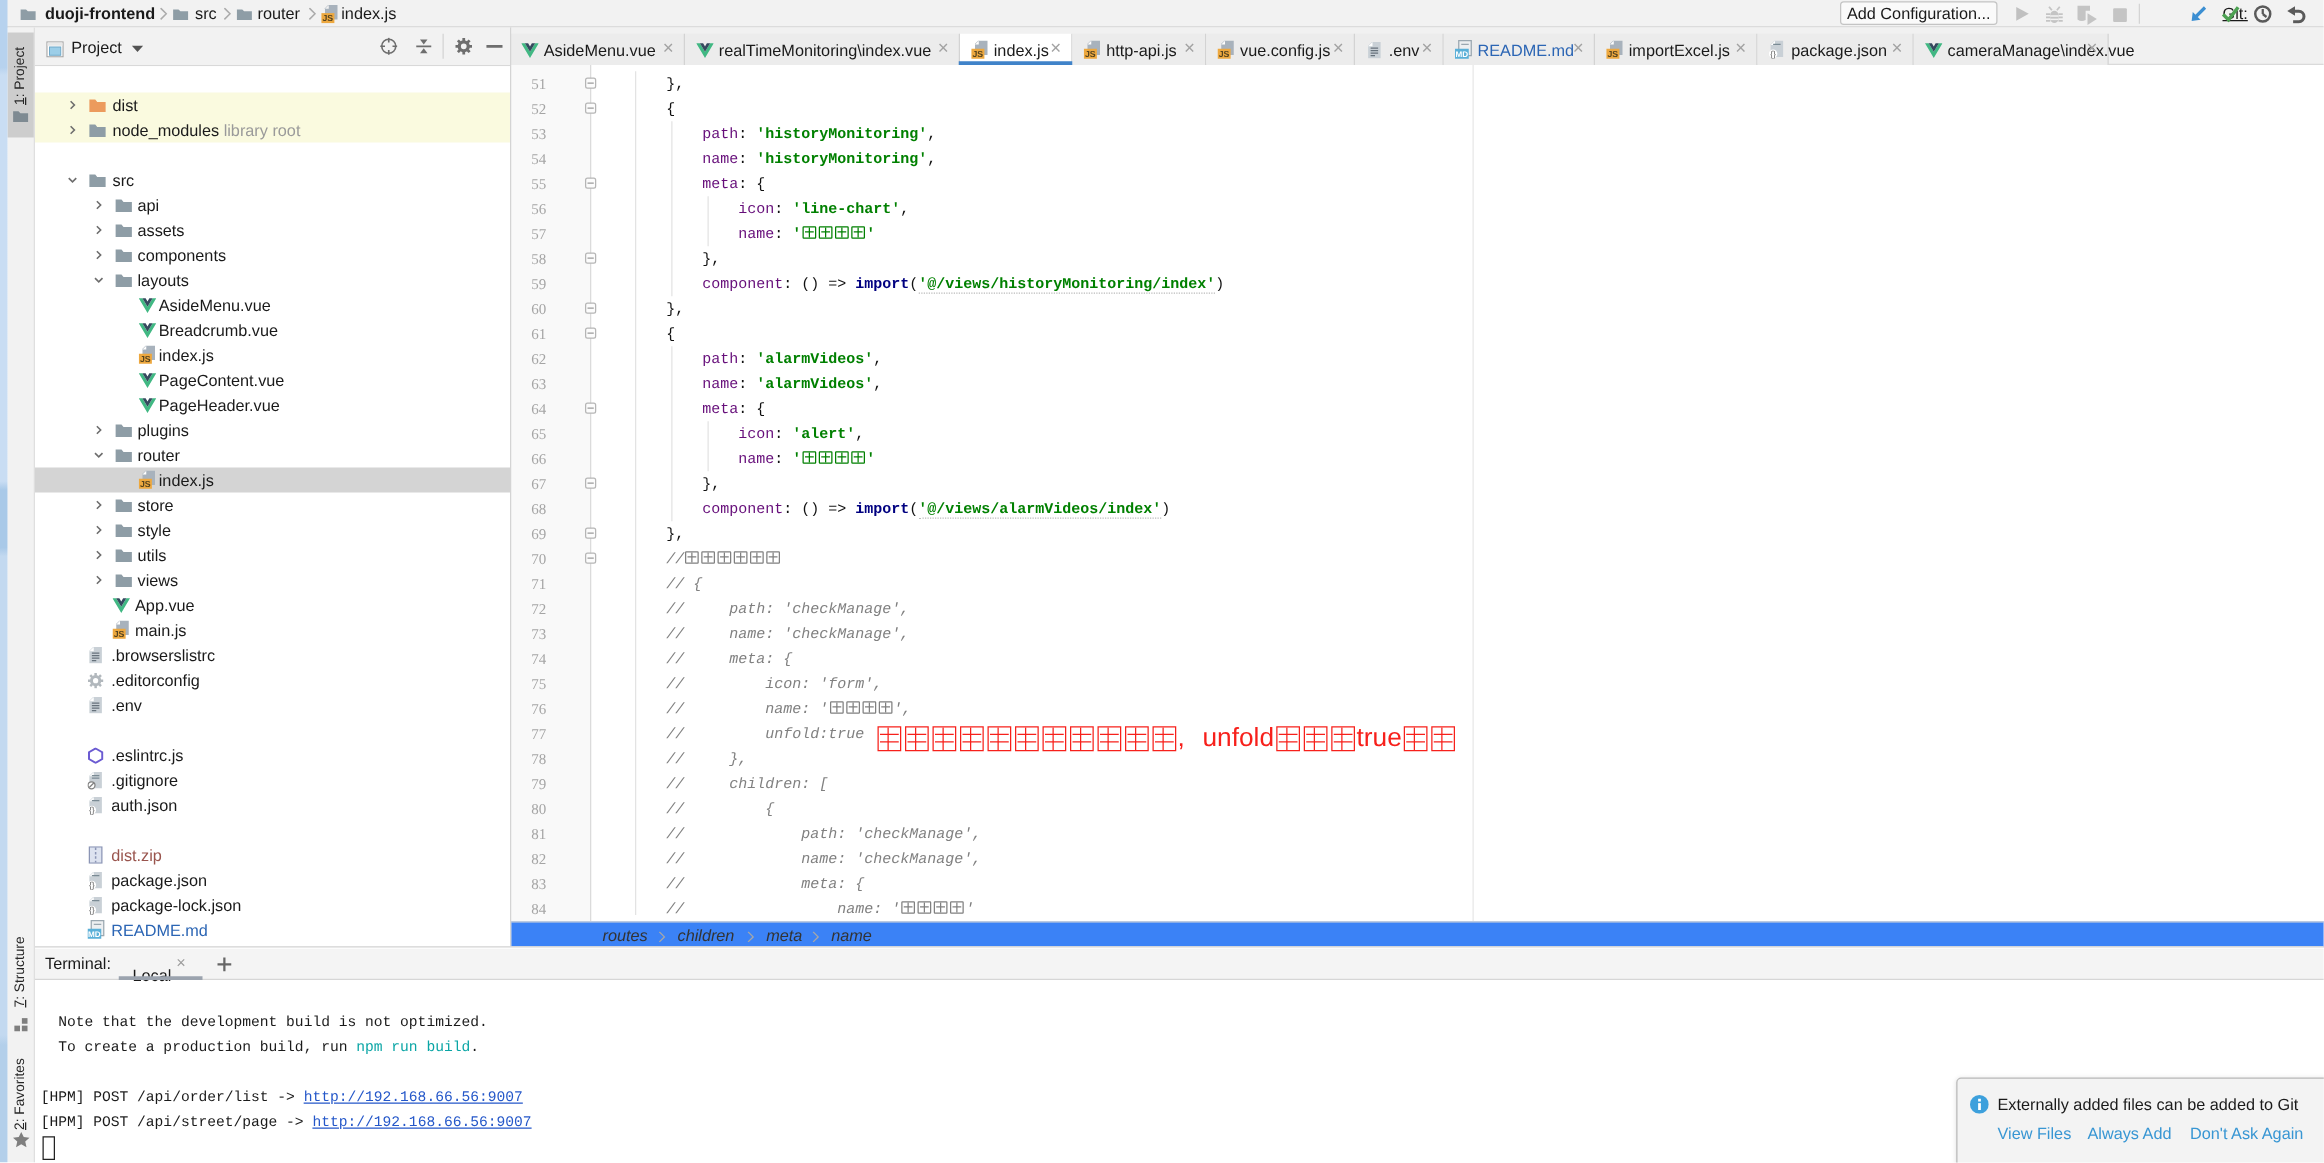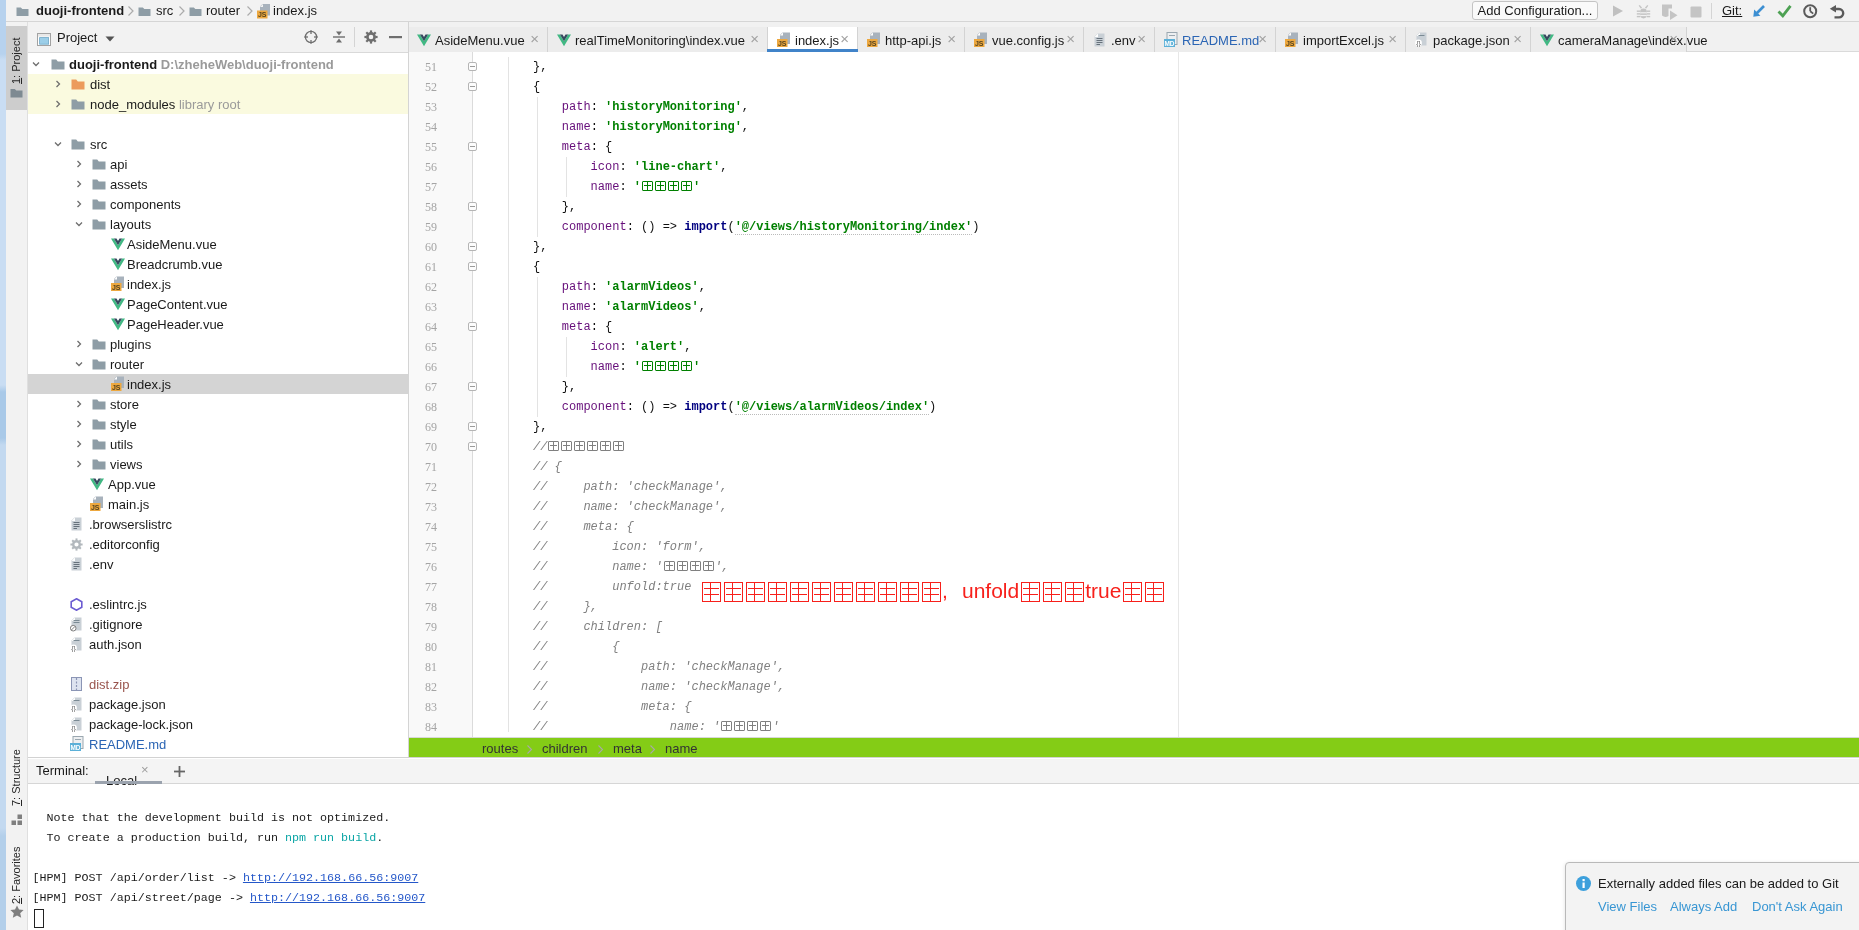--- a/index.html
+++ b/index.html
@@ -38,21 +38,21 @@
 .s { color:#008000; font-weight:bold; }
 .kw { color:#000080; font-weight:bold; }
 .u { border-bottom:1px dotted #BBBBBB; }
 .c { color:#808080; font-style:italic; }
 .guide { position:absolute; width:1px; background:#E3E3E3; }
 
 .cj { display:inline-block; width:11px; height:10px; margin:0 1px; border:1px solid currentColor; border-radius:1px; position:relative; vertical-align:-1px; }
 .cj:after { content:""; position:absolute; left:1px; right:1px; top:3px; border-top:1px solid currentColor; }
 .cj:before { content:""; position:absolute; left:4px; top:0px; bottom:0px; border-left:1px solid currentColor; }
 
-#ecrumbs { left:409px; top:737px; width:1450px; height:21px; background:#84cc16; border-top:1px solid #D8D8D8; }
+#ecrumbs { left:409px; top:737px; width:1450px; height:21px; background:#3b82f6; border-top:1px solid #D8D8D8;font-style:italic; }
 #ecrumbs span { position:absolute; top:3px; font-size:13px; color:#333; }
 
 #term { left:28px; top:757px; width:1831px; height:173px; background:#fff; border-top:1px solid #D2D2D2; }
 #termhead { position:absolute; left:0; top:1px; width:1831px; height:25px; background:#F4F4F4; border-bottom:1px solid #D6D6D6; }
 .tline { position:absolute; font-family:"Liberation Mono",monospace; font-size:11.7px; line-height:20px; white-space:pre; color:#1a1a1a; }
 .tlink { color:#2457C9; text-decoration:underline; }
 .cyan { color:#0AA5A5; }
 
 #notif { left:1565px; top:862px; width:301px; height:75px; background:#F3F3F3; border:1px solid #B9B9B9; border-radius:4px; box-shadow:0 1px 4px rgba(0,0,0,0.12); }
 #notif .nlink { position:absolute; font-size:13px; color:#3896D3; }
@@ -116,21 +116,21 @@
       <rect x="4.2" y="11.9" width="6.6" height="1.2" fill="#F2F2F2"></rect>
     </svg>
   <svg class="abs" style="left:1661px;top:4px" width="17" height="17">
       <path d="M1 0.5 L11 0.5 L11 4.5 L7.5 4.5 L7.5 12 Q4 14 1 11.5 Z" fill="#C4C4C4"></path>
       <polygon points="9,6.5 9,16 16.5,11.2" fill="#C4C4C4"></polygon>
     </svg>
   <svg class="abs" style="left:1690px;top:6px" width="12" height="12">
       <rect x="0.5" y="0.5" width="11" height="11" rx="1" fill="#C4C4C4"></rect>
     </svg>
   <div class="abs" style="left:1711px;top:3px;width:1px;height:16px;background:#D4D4D4;"></div>
-  <div class="abs crumb" style="left:1722px;text-decoration:underline;">Git:</div>
+  <div class="abs crumb" style="left:1778px;text-decoration:underline;">Git:</div>
   <svg class="abs" style="left:1752px;top:4px" width="14" height="14">
       <line x1="12" y1="2" x2="5" y2="9" stroke="#3C8FD2" stroke-width="2.6"></line>
       <polygon points="1.3,12.7 2.2,5.6 8.4,11.8" fill="#3C8FD2"></polygon>
     </svg>
   <svg class="abs" style="left:1777px;top:4px" width="15" height="14">
       <path d="M1.5 7.5 L5.8 11.8 L13.5 1.8" stroke="#4DA153" stroke-width="2.8" fill="none"></path>
     </svg>
   <svg class="abs" style="left:1803px;top:4px" width="15" height="15">
       <circle cx="7.2" cy="7.2" r="6" stroke="#5A5A5A" stroke-width="2" fill="none"></circle>
       <line x1="7.2" y1="7.2" x2="7.2" y2="3.2" stroke="#5A5A5A" stroke-width="1.8"></line>
@@ -197,29 +197,20 @@
         <circle r="1.5" fill="#F2F2F2"></circle>
       </g>
     </svg>
   <svg class="abs" style="left:361px;top:14px" width="14" height="3">
       <rect x="0" y="0" width="13" height="2.2" fill="#6E6E6E"></rect>
     </svg>
 </div>
 <div id="tree" class="abs">
     <div class="abs" style="left:0;top:20.5px;width:380px;height:40px;background:#FAFADF;"></div>
 <div class="abs" style="left:0;top:320.5px;width:380px;height:20px;background:#D4D4D4;"></div>
-<div class="trow" style="top:0.5px">
-      <svg class="abs" style="left:3px;top:5px" width="10" height="10">
-        <path d="M2 3.5 L5 6.5 L8 3.5" stroke="#6E6E6E" stroke-width="1.3" fill="none"></path>
-      </svg>
-      <svg class="abs" style="left:23px;top:4px" width="14" height="12">
-        <path d="M0.5 1.5 L0.5 11.5 L13.5 11.5 L13.5 3.5 L6.8 3.5 L5.2 1.5 Z" fill="#8E9DA6"></path>
-      </svg>
-      <div class="lbl" style="left:41px;font-weight:bold;">duoji-frontend<span class="gray"> D:\zheheWeb\duoji-frontend</span></div>
-    </div>
 <div class="trow" style="top:20.5px">
       <svg class="abs" style="left:25px;top:5px" width="10" height="10">
         <path d="M3.5 2 L6.5 5 L3.5 8" stroke="#6E6E6E" stroke-width="1.3" fill="none"></path>
       </svg>
       <svg class="abs" style="left:43px;top:4px" width="14" height="12">
         <path d="M0.5 1.5 L0.5 11.5 L13.5 11.5 L13.5 3.5 L6.8 3.5 L5.2 1.5 Z" fill="#EC9B5D"></path>
       </svg>
       <div class="lbl" style="left:62px;">dist</div>
     </div>
 <div class="trow" style="top:40.5px">

